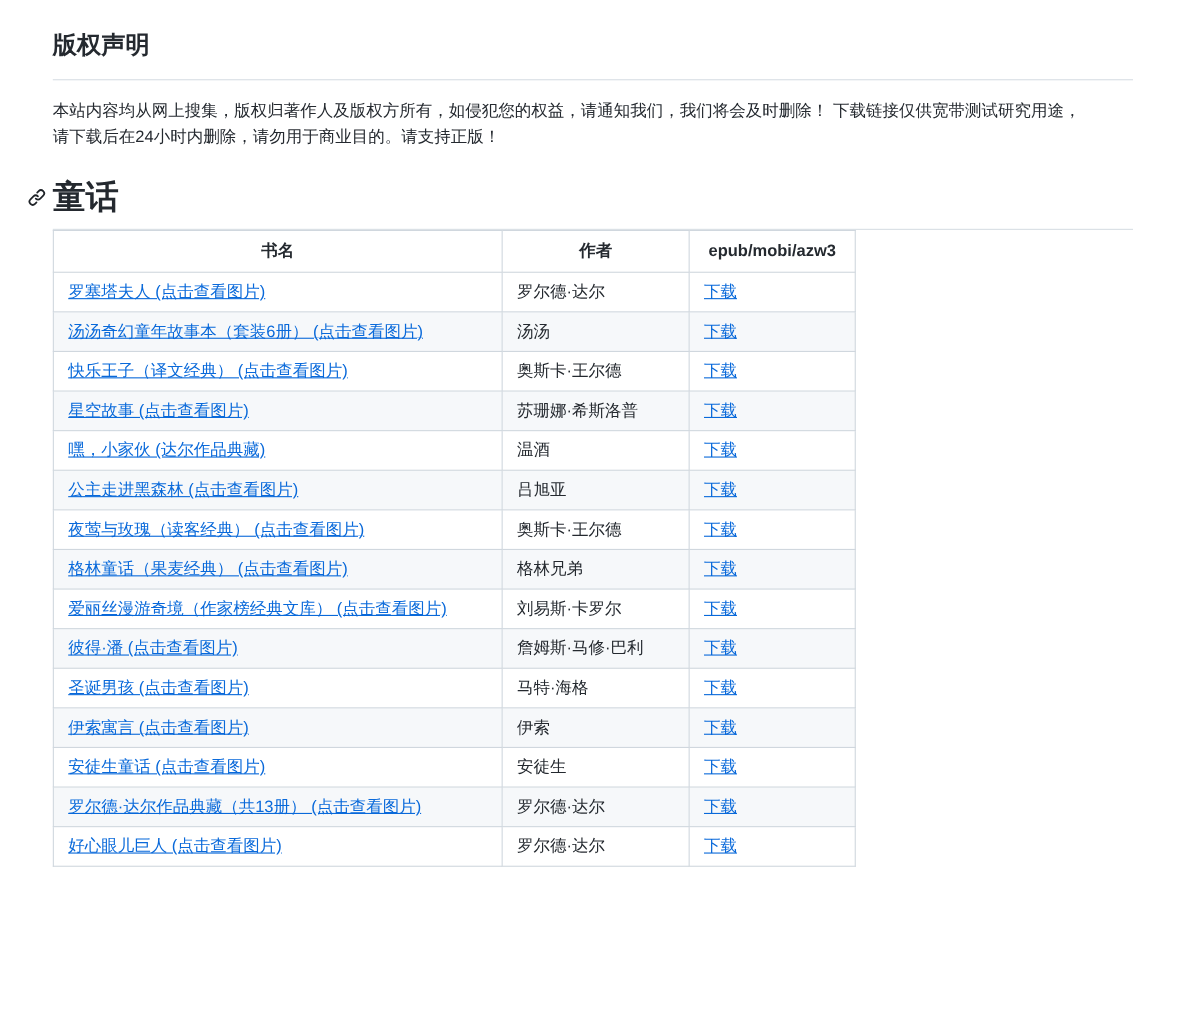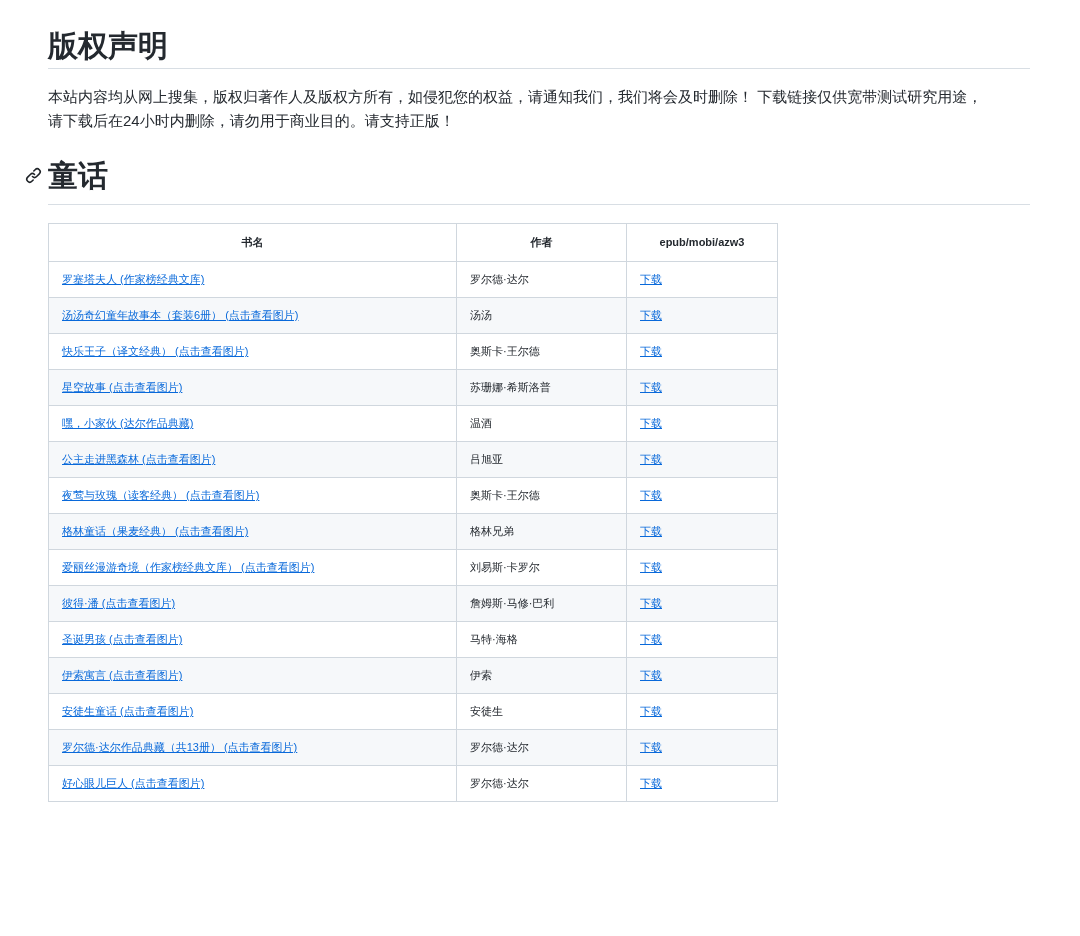--- a/index.html
+++ b/index.html
@@ -17,24 +17,24 @@
     min-height:936px;
     background:#ffffff;
     color:var(--text);
     font-family:"Liberation Sans","DejaVu Sans",sans-serif;
   }
   .page{
     padding:28px 50px 40px 48px;
   }
   h1.doc-title{
     margin:0;
-    font-size:30px;
+    font-size:22px;
     line-height:1.2;
     font-weight:700;
-    padding-bottom:4px;
+    padding-bottom:18px;
     border-bottom:1px solid var(--heading-border);
   }
   p.disclaimer{
     margin:16px 0 12px 0;
     font-size:15px;
     line-height:24px;
     white-space:pre-line;
   }
   h2.section-title{
     position:relative;
@@ -56,25 +56,25 @@
     justify-content:center;
     cursor:pointer;
     text-decoration:none;
   }
   .anchor svg{
     width:17px;
     height:17px;
     fill:var(--icon);
   }
   table.books{
-    margin-top:18px;
+    margin-top:0;
     border-collapse:collapse;
     table-layout:fixed;
     width:729px;
-    font-size:11px;
+    font-size:15px;
   }
   table.books col.c-title{width:408px;}
   table.books col.c-author{width:170px;}
   table.books col.c-format{width:151px;}
   table.books th,
   table.books td{
     border:1px solid var(--table-border);
     padding:7px 13px;
     text-align:left;
     vertical-align:middle;
@@ -125,21 +125,21 @@
     </colgroup>
     <thead>
       <tr>
         <th>书名</th>
         <th>作者</th>
         <th>epub/mobi/azw3</th>
       </tr>
     </thead>
     <tbody id="book-rows">
         <tr>
-          <td><a class="link">罗塞塔夫人 (作家榜经典文库)</a></td>
+          <td><a class="link">罗塞塔夫人 (点击查看图片)</a></td>
           <td>罗尔德·达尔</td>
           <td><a class="link">下载</a></td>
         </tr>
         <tr>
           <td><a class="link">汤汤奇幻童年故事本（套装6册） (点击查看图片)</a></td>
           <td>汤汤</td>
           <td><a class="link">下载</a></td>
         </tr>
         <tr>
           <td><a class="link">快乐王子（译文经典） (点击查看图片)</a></td>

